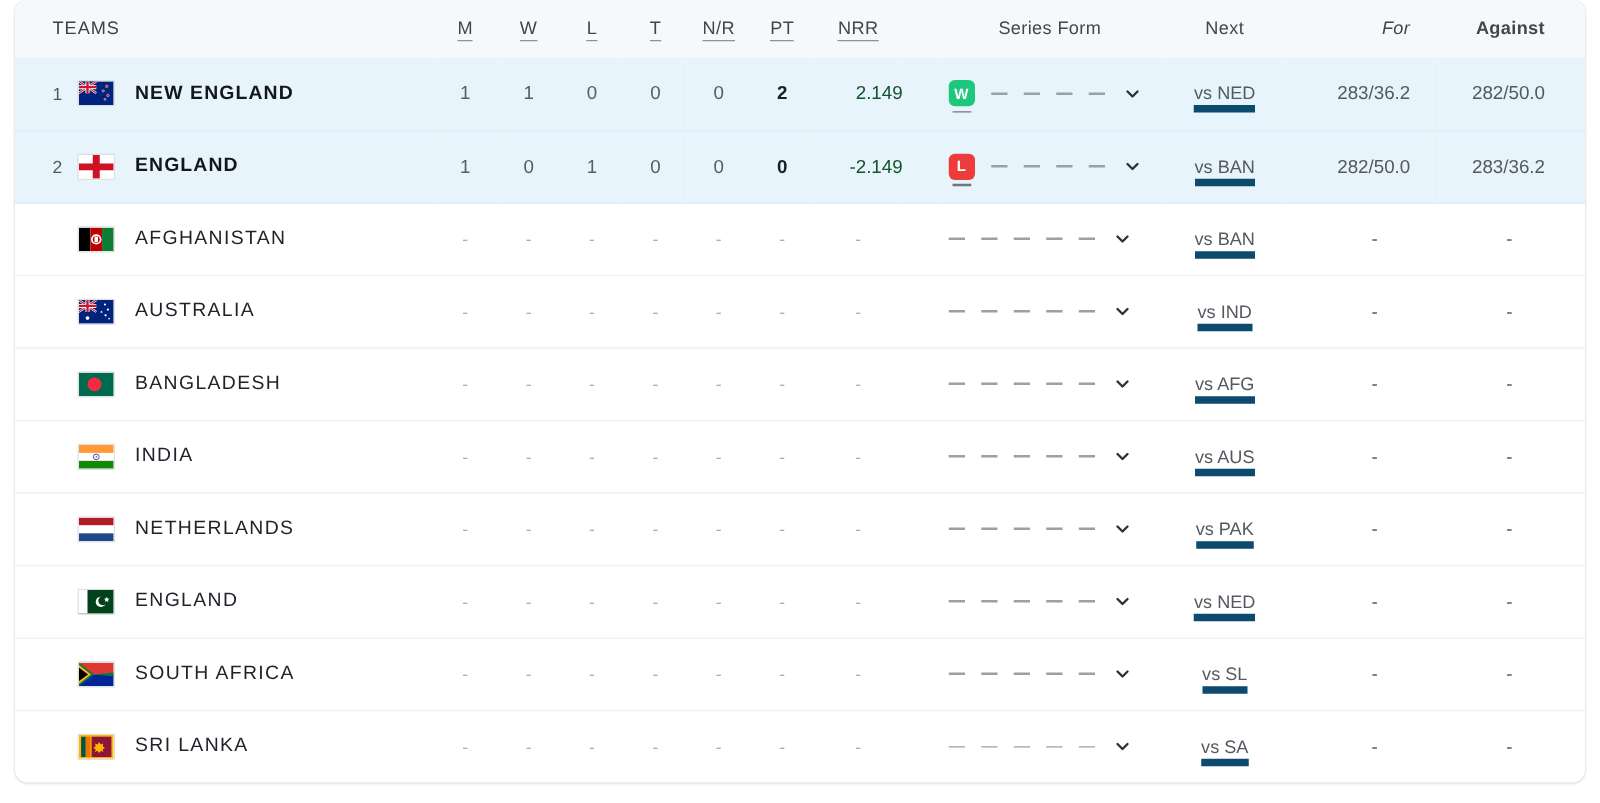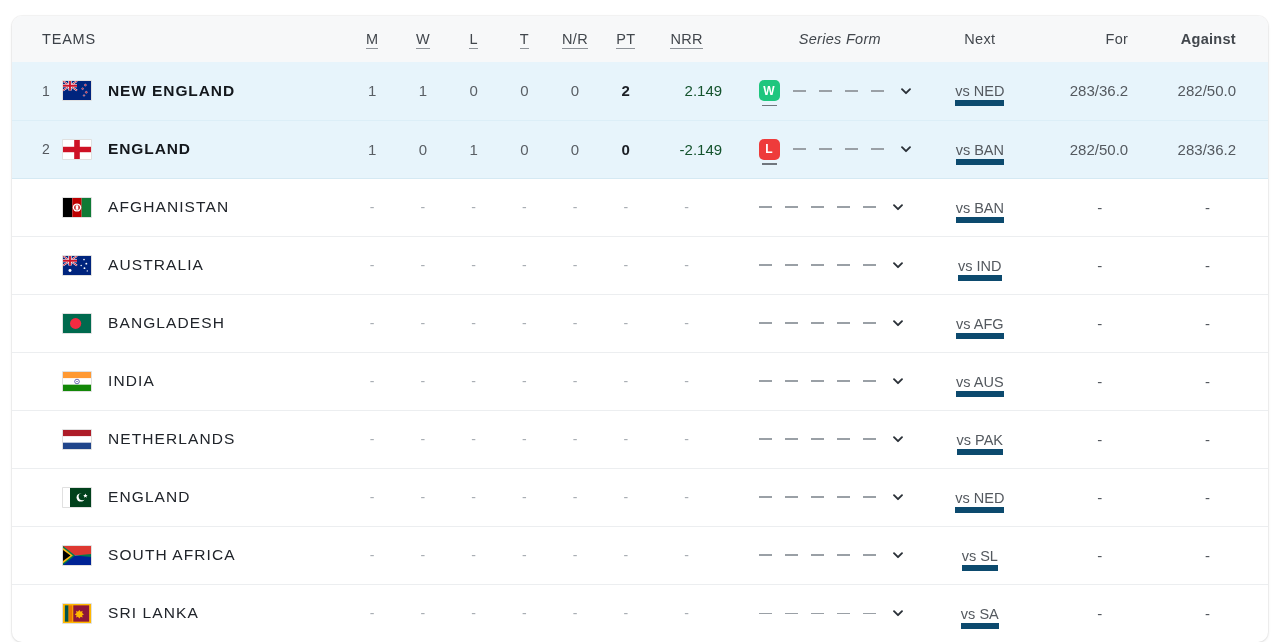--- a/index.html
+++ b/index.html
@@ -10,21 +10,21 @@
     width: 1280px;
     height: 642px;
     background: #ffffff;
     font-family: "Liberation Sans", sans-serif;
     overflow: hidden;
   }
 
   .standings-card {
     position: relative;
     width: 1256px;
-    margin: 16px auto;
+    margin: 0 auto;
     background: #ffffff;
     border-radius: 10px;
     box-shadow: 0 1px 3px rgba(0,0,0,0.10), 0 0 0 1px rgba(0,0,0,0.04);
     overflow: hidden;
   }
 
   table.standings {
     width: 100%;
     border-collapse: collapse;
     table-layout: fixed;
@@ -62,23 +62,23 @@
     color: #3c4148;
   }
   th.th-stat, th.th-nrr {
     text-align: center;
   }
   th.th-stat span.hl, th.th-nrr span.hl {
     border-bottom: 1px solid #8d9298;
     padding-bottom: 1px;
     cursor: pointer;
   }
-  th.th-form   { text-align: center; padding-right: 4px; font-style: italic; }
+  th.th-form   { text-align: center; padding-right: 4px; }
   th.th-next   { text-align: center; }
-  th.th-for    { text-align: right; padding-right: 18px; }
+  th.th-for    { text-align: right; padding-right: 18px; font-style: italic; }
   th.th-against{ text-align: right; padding-right: 32px; font-weight: bold; }
 
   
   tbody tr {
     height: 58px;
     border-bottom: 1px solid #eceef0;
   }
   tbody tr.qualified {
     background: #e7f4fb;
     border-bottom: 1px solid #dceef7;

